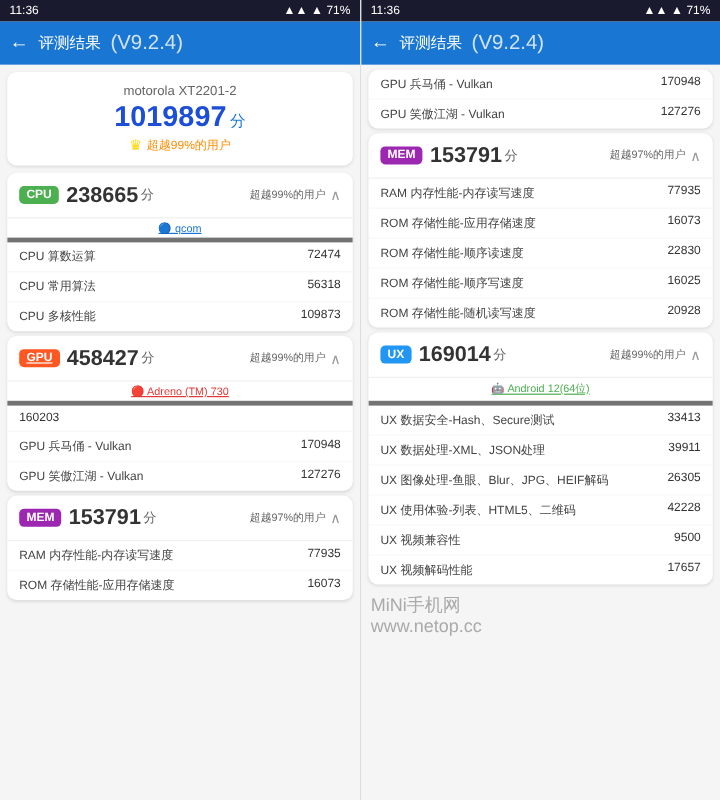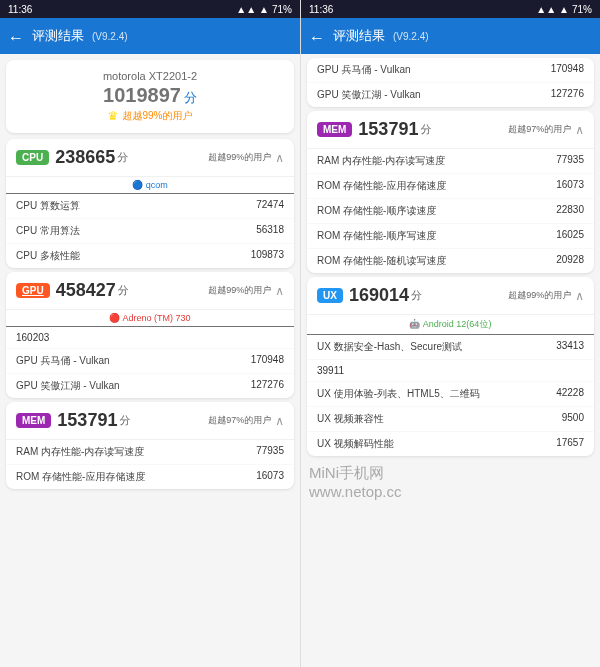--- a/index.html
+++ b/index.html
@@ -47,21 +47,21 @@
       align-items: center;
       gap: 8px;
       height: 36px;
     }
     .header-title {
       font-size: 13px;
       font-weight: 500;
       text-align: center;
     }
     .header-version {
-      font-size: 10px;
+      font-size: 17px;
       opacity: 0.8;
     }
     .back-arrow {
       font-size: 16px;
       cursor: pointer;
     }
     .content {
       flex: 1;
       overflow-y: auto;
       background: #f5f5f5;
@@ -73,23 +73,23 @@
       padding: 10px;
       text-align: center;
       box-shadow: 0 1px 3px rgba(0,0,0,0.1);
     }
     .device-name {
       font-size: 11px;
       color: #666;
       margin-bottom: 2px;
     }
     .total-score {
-      font-size: 20px;
+      font-size: 24px;
       font-weight: bold;
-      color: #737373;
+      color: #1d4ed8;
     }
     .score-unit {
       font-size: 13px;
       color: #1976d2;
     }
     .percentile {
       display: flex;
       align-items: center;
       justify-content: center;
       gap: 4px;
@@ -144,21 +144,22 @@
     .chevron {
       margin-left: 4px;
       color: #999;
       font-size: 12px;
     }
     .brand-label {
       text-align: center;
       padding: 3px;
       font-size: 9px;
       color: #1976d2;
-      border-bottom: 1px solid #737373;
+      border-bottom: 4px solid #737373;
+      text-decoration: underline;
     }
     .brand-label.red { color: #e53935; }
     .brand-label.android { color: #4caf50; }
     .score-row {
       display: flex;
       justify-content: space-between;
       padding: 5px 10px;
       border-bottom: 1px solid #f8f8f8;
       font-size: 10px;
       color: #444;
@@ -346,21 +347,26 @@
           <span class="section-unit">分</span>
           <span class="section-percentile">超越99%的用户</span>
           <span class="chevron">∧</span>
         </div>
         <div class="brand-label android">🤖 Android 12(64位)</div>
         <div class="score-row">
           <span>UX 数据安全-Hash、Secure测试</span>
           <span class="score-value">33413</span>
         </div>
         <div class="score-row">
+          <span>UX 数据处理-XML、JSON处理</span>
           <span class="score-value">39911</span>
+        </div>
+        <div class="score-row">
+          <span>UX 图像处理-鱼眼、Blur、JPG、HEIF解码</span>
+          <span class="score-value">26305</span>
         </div>
         <div class="score-row">
           <span>UX 使用体验-列表、HTML5、二维码</span>
           <span class="score-value">42228</span>
         </div>
         <div class="score-row">
           <span>UX 视频兼容性</span>
           <span class="score-value">9500</span>
         </div>
         <div class="score-row">

